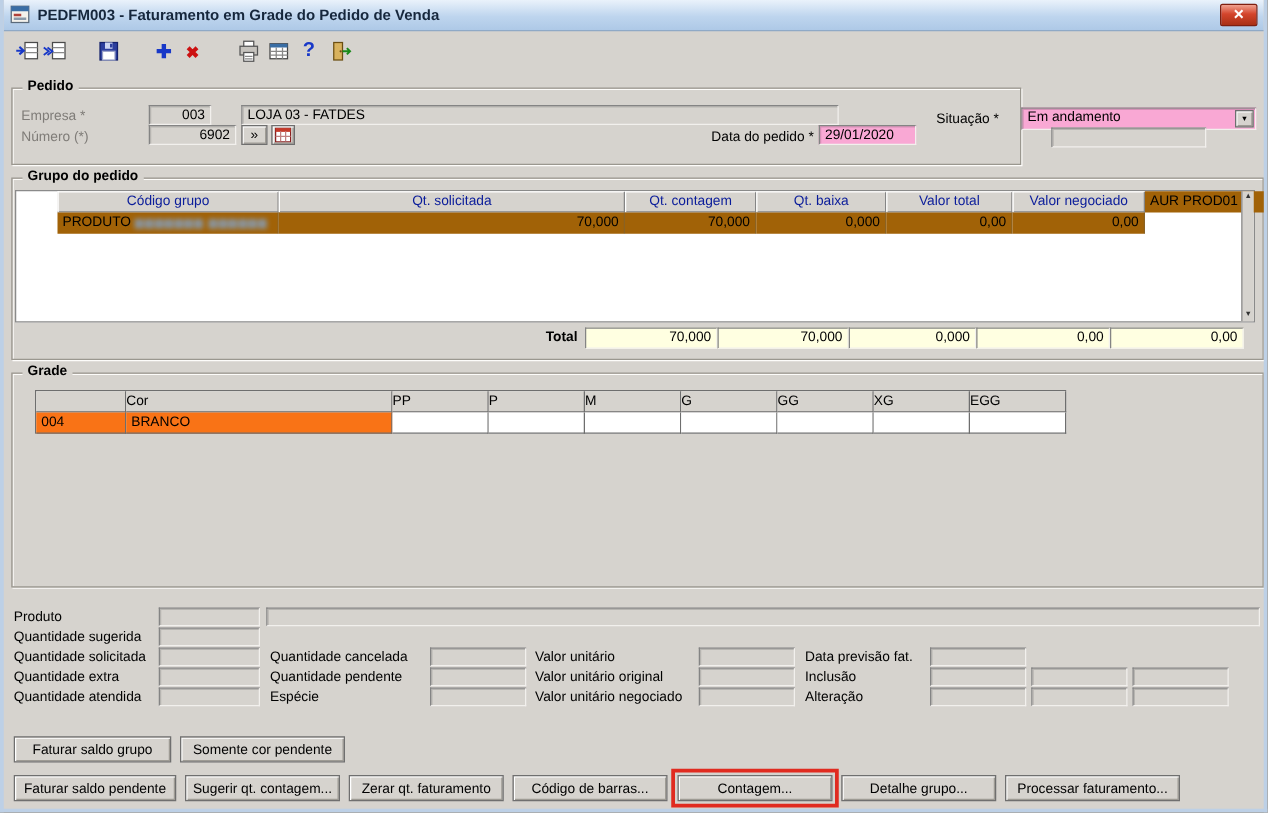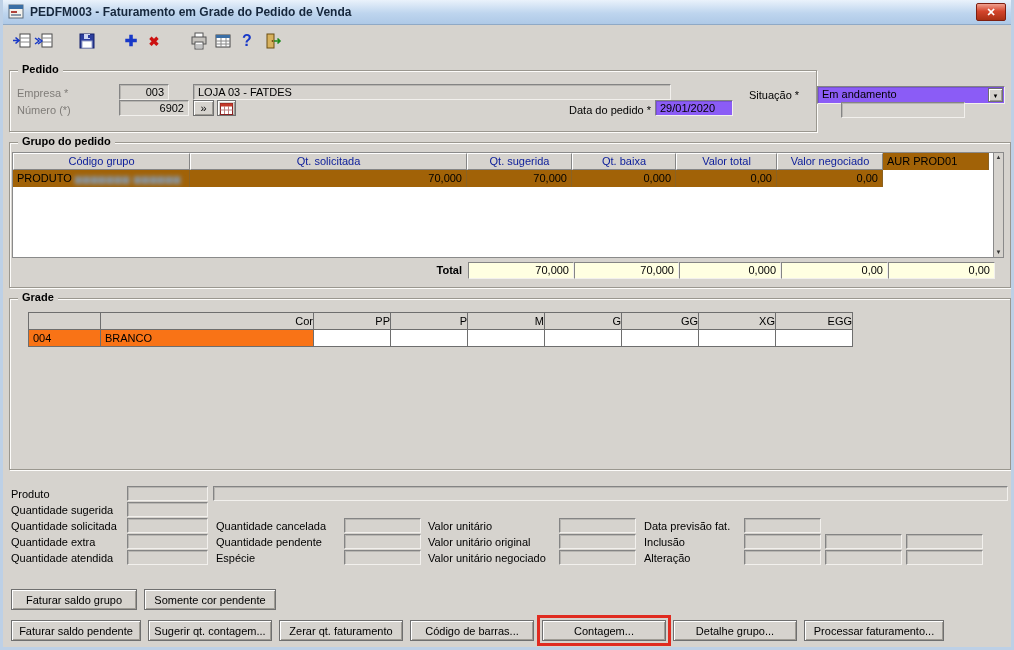--- a/index.html
+++ b/index.html
@@ -27,33 +27,33 @@
   .glyph-blue { color:#1838c8; font-weight:bold; font-size:15px; }
   .glyph-red  { color:#cc1111; font-weight:bold; font-size:13px; }
 
   
   .gbox { position:absolute; border:1px solid #9a978f; box-shadow:inset 1px 1px 0 #fdfcfa, 1px 1px 0 #fdfcfa; }
   .legend { position:absolute; top:-8px; left:8px; background:#d6d3ce; padding:0 4px; font-weight:bold; }
 
   
   .sunken { background:#d6d3ce; border:1px solid; border-color:#848484 #f2f0ed #f2f0ed #848484;
             box-shadow:inset 1px 1px 0 rgba(0,0,0,.14); }
-  .sunken.white { background:#8b5cf6; }
+  .sunken.white { background:#f9a8d4; }
   .fld { position:absolute; height:16px; line-height:13px; padding:1px 4px; overflow:hidden; white-space:nowrap; }
   .fld.num { text-align:right; }
   .lbl { position:absolute; white-space:nowrap; }
   .muted { color:#7f7c78; }
   .btn3d { background:#d6d3ce; border:1px solid #6f6f6f;
            box-shadow:inset 1px 1px 0 #fff, inset -1px -1px 0 #9e9b94; }
   .pbtn { position:absolute; height:21px; font-family:inherit; font-size:11px; padding:0; cursor:default; }
 
   
   .grid-wrap { position:absolute; left:9px; top:152px; width:992px; height:106px;
                background:#fff; border:1px solid #8a8a8a; }
-  .gtable { display:grid; grid-template-columns:177px 277px 105px 104px 101px 106px 106px; }
+  .gtable { display:grid; grid-template-columns:177px 277px 105px 104px 101px 106px 106px;padding-left:33px; }
   .gh { background:#d6d3ce; color:#0a1c9a; text-align:center; height:17px; line-height:15px;
         border-top:1px solid #fff; border-left:1px solid #fff; border-right:1px solid #858585; border-bottom:1px solid #858585;
         overflow:hidden; white-space:nowrap; }
   .gc { height:17px; line-height:16px; padding:0 4px; overflow:hidden; white-space:nowrap;
         border-right:1px solid rgba(60,100,135,.22); }
   .gc.num { text-align:right; }
   .selrow { background:#a16207; }
   .vscroll { position:absolute; right:0; top:0; bottom:0; width:10px; background:#d6d3ce; border-left:1px solid #8a8a8a; }
   .vscroll .sa { position:absolute; left:0; width:9px; height:9px; font-size:6px; line-height:9px; text-align:center; color:#333; }
 
@@ -62,21 +62,21 @@
   .total-label { text-align:right; font-weight:bold; padding-right:6px; line-height:17px; }
   .tot { background:#ffffe1; border:1px solid; border-color:#848484 #f2f0ed #f2f0ed #848484;
          text-align:right; padding:0 4px; height:17px; line-height:15px; }
 
   
   .grade-grid { position:absolute; left:25px; top:312px; display:grid;
                 grid-template-columns:72px 213px 77px 77px 77px 77px 77px 77px 77px;
                 border-top:1px solid #6e6e6e; border-left:1px solid #6e6e6e; background:#fff; }
   .gr-h, .gr-c { height:17px; line-height:16px; border-right:1px solid #6e6e6e; border-bottom:1px solid #6e6e6e;
                  overflow:hidden; white-space:nowrap; }
-  .gr-h { background:#d6d3ce; text-align:right; }
+  .gr-h { background:#d6d3ce; text-align:left; }
   .gr-c.gray { background:#f97316; text-align:left; padding:0 4px; }
   .gr-c.white { background:#fff; }
 
   
   .dfld { position:absolute; height:15px; }
 
   .redacted { filter:blur(2px); color:#8a949c; font-size:9px; letter-spacing:1px; }
 
   
   .annotation { position:absolute; border:3px solid #e02b20; background:transparent; pointer-events:none; }
@@ -188,21 +188,21 @@
   <div class="fld sunken white" style="left:652px; top:100px; width:78px;">29/01/2020</div>
   <div class="fld sunken" style="left:838px; top:102px; width:124px;"></div>
 
   <div class="gbox" style="left:6px; top:142px; width:1002px; height:146px;">
     <span class="legend">Grupo do pedido</span>
   </div>
   <div class="grid-wrap">
     <div class="gtable">
       <div class="gh">Código grupo</div>
       <div class="gh">Qt. solicitada</div>
-      <div class="gh">Qt. sugerida</div>
+      <div class="gh">Qt. contagem</div>
       <div class="gh">Qt. baixa</div>
       <div class="gh">Valor total</div>
       <div class="gh">Valor  negociado</div>
 
       <div class="gc selrow">AUR PROD01</div>
       <div class="gc selrow">
         <span>PRODUTO </span><span class="redacted">▆▆▆▆▆▆▆ ▆▆▆▆▆▆</span>
       </div>
       <div class="gc num selrow">70,000</div>
       <div class="gc num selrow">70,000</div>

